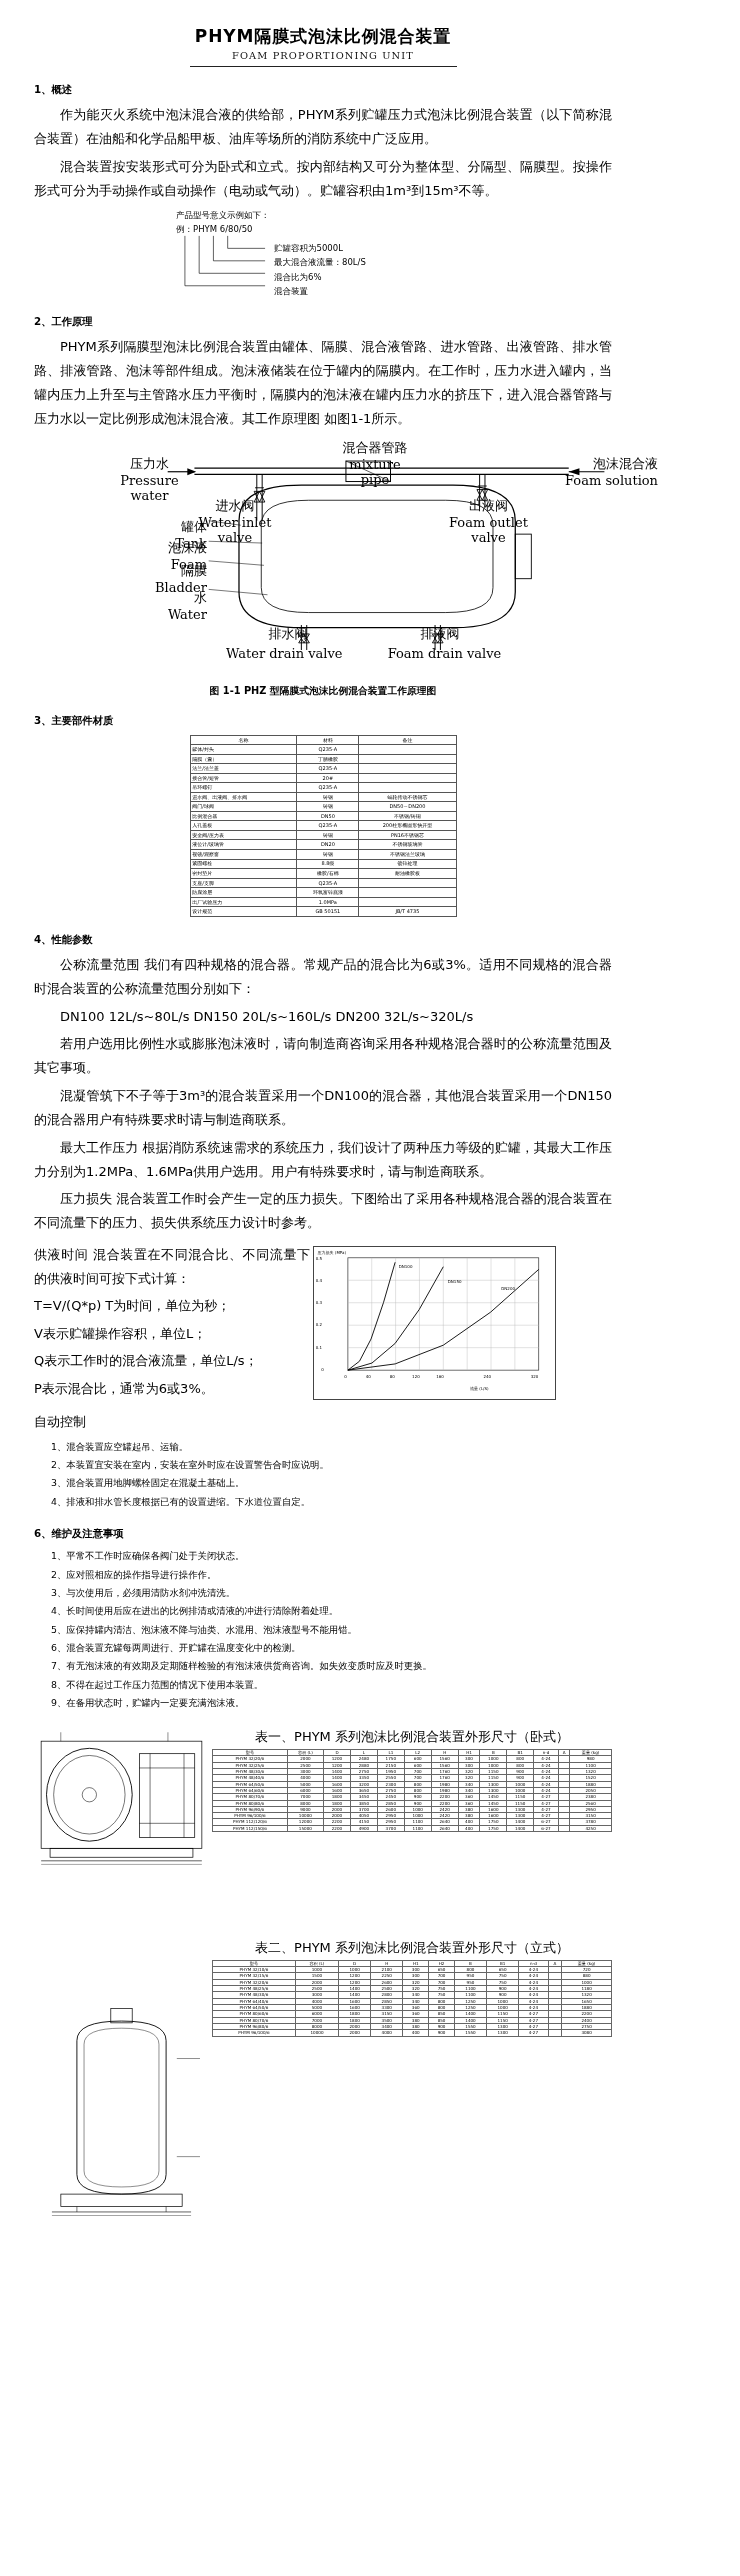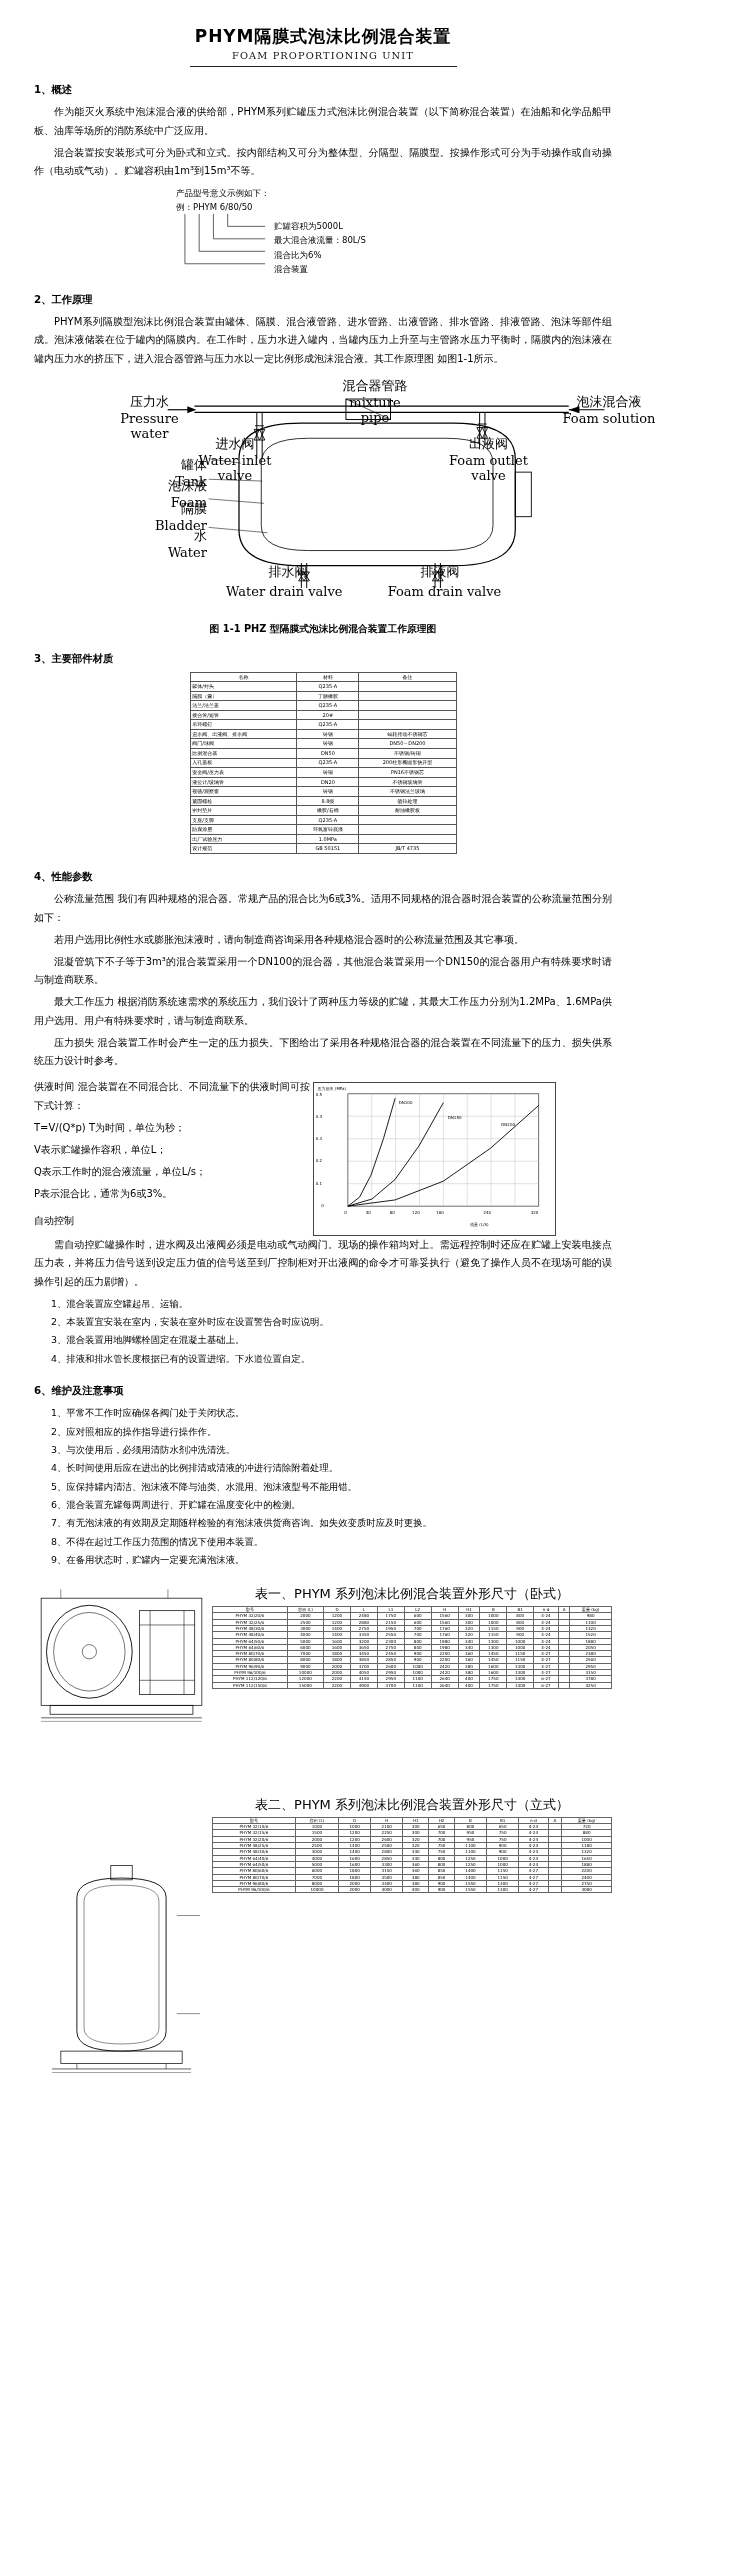--- a/index.html
+++ b/index.html
@@ -2,21 +2,21 @@
 <html style="font-size:14.3px"><head>
 <meta charset="utf-8">
 <style>
   html,body{margin:0;padding:0;background:#ffffff;}
   body{width:740px;min-height:2576px;font-family:"DejaVu Sans","Liberation Sans",sans-serif;color:#000;}
   .page{width:646px;box-sizing:border-box;padding:19.6px 34px 36px 34px;}
   .title-cn{text-align:center;font-size:17px;font-weight:bold;letter-spacing:0.9px;margin:5.3px 0 1.8px 0;font-family:"DejaVu Sans","Liberation Sans",sans-serif;}
   .title-en{text-align:center;font-size:9.8px;letter-spacing:1.1px;font-family:"DejaVu Serif","Liberation Serif",serif;color:#111;margin-bottom:3.6px;}
   .title-rule{width:267px;height:0.9px;background:#222;margin:5.3px auto 14.3px auto;}
   .h2{font-size:10.3px;font-weight:bold;margin:16px 0 6.2px 0;}
-  p.body{font-size:10px;line-height:1.85;margin:0 0 3.6px 0;text-indent:2em;text-align:justify;}
+  p.body{font-size:13px;line-height:1.85;margin:0 0 3.6px 0;text-indent:2em;text-align:justify;}
   p.body.noind{text-indent:0;}
   .figcap{text-align:center;font-size:9.8px;font-weight:bold;margin:9px 0 5.3px 0;}
   ol.plain{list-style:none;margin:0;padding:0;}
   ol.plain li{font-size:9.4px;line-height:1.95;padding-left:2em;text-indent:-0.2em;}
   .small{font-size:8.5px;}
   .spec-box{margin:7.1px auto 3.6px auto;width:294px;}
   .spec-lines{font-size:8.5px;line-height:1.7;}
   .tbl-wrap{display:flex;justify-content:center;margin:5.3px 0 3.6px 0;}
   table.mat{border-collapse:collapse;font-size:5px;width:267px;}
   table.mat td{border:0.9px solid #555;padding:0.9px 1.8px;line-height:1.35;}
@@ -119,21 +119,21 @@
 
     <div style="position:relative;height:0;">
       <div class="lbl" style="position:absolute;left:301px;top:-223px;text-align:center;width:80px;">
         <div>混合器管路</div>
         <div>mixture pipe</div>
       </div>
       <div class="lbl" style="position:absolute;left:71px;top:-207px;width:89px;text-align:center;">
         <div>压力水</div>
         <div>Pressure water</div>
       </div>
-      <div class="lbl" style="position:absolute;left:526px;top:-207px;width:98px;text-align:center;">
+      <div class="lbl" style="position:absolute;left:526px;top:-207px;width:98px;text-align:right;">
         <div>泡沫混合液</div>
         <div>Foam solution</div>
       </div>
       <div class="lbl" style="position:absolute;left:152px;top:-165px;width:98px;text-align:center;">
         <div>进水阀</div>
         <div>Water inlet valve</div>
       </div>
       <div class="lbl" style="position:absolute;left:401px;top:-165px;width:107px;text-align:center;">
         <div>出液阀</div>
         <div>Foam outlet valve</div>
@@ -271,20 +271,21 @@
             <td>设计规范</td>
             <td class="c">GB 50151</td>
             <td class="c">JB/T 4735</td>
           </tr>
         </tbody>
     </table>
   </div>
 
   <h2 class="h2">4、性能参数</h2>
   <p class="body">公称流量范围 我们有四种规格的混合器。常规产品的混合比为6或3%。适用不同规格的混合器时混合装置的公称流量范围分别如下：</p>
+  <p class="body">DN100 12L/s~80L/s  DN150 20L/s~160L/s  DN200 32L/s~320L/s</p>
   <p class="body">若用户选用比例性水或膨胀泡沫液时，请向制造商咨询采用各种规格混合器时的公称流量范围及其它事项。</p>
   <p class="body">混凝管筑下不子等于3m³的混合装置采用一个DN100的混合器，其他混合装置采用一个DN150的混合器用户有特殊要求时请与制造商联系。</p>
   <p class="body">最大工作压力 根据消防系统速需求的系统压力，我们设计了两种压力等级的贮罐，其最大工作压力分别为1.2MPa、1.6MPa供用户选用。用户有特殊要求时，请与制造商联系。</p>
   <p class="body">压力损失 混合装置工作时会产生一定的压力损失。下图给出了采用各种规格混合器的混合装置在不同流量下的压力、损失供系统压力设计时参考。</p>
 
   <div class="flexrow" style="margin-top:7.1px;">
     <div style="flex:0 0 276px;">
       <p class="body noind">供液时间 混合装置在不同混合比、不同流量下的供液时间可按下式计算：</p>
       <p class="body noind">T=V/(Q*p)     T为时间，单位为秒；</p>
       <p class="body noind">V表示贮罐操作容积，单位L；</p>
@@ -333,21 +334,20 @@
             <text x="4" y="8">压力损失 (MPa)</text>
             <text x="95" y="24">DN100</text>
             <text x="150" y="40">DN150</text>
             <text x="210" y="48">DN200</text>
           </g>
         </svg>
       </div>
     </div>
   </div>
 
-  <p class="body">需自动控贮罐操作时，进水阀及出液阀必须是电动或气动阀门。现场的操作箱均对上。需远程控制时还应在贮罐上安装电接点压力表，并将压力信号送到设定压力值的信号送至到厂控制柜对开出液阀的命令才可靠妥执行（避免了操作人员不在现场可能的误操作引起的压力剧增）。</p>
 
   <ol class="plain">
       <li>1、混合装置应空罐起吊、运输。</li>
       <li>2、本装置宜安装在室内，安装在室外时应在设置警告合时应说明。</li>
       <li>3、混合装置用地脚螺栓固定在混凝土基础上。</li>
       <li>4、排液和排水管长度根据已有的设置进缩。下水道位置自定。</li>
     </ol>
 
   <h2 class="h2">6、维护及注意事项</h2>
   <ol class="plain">

